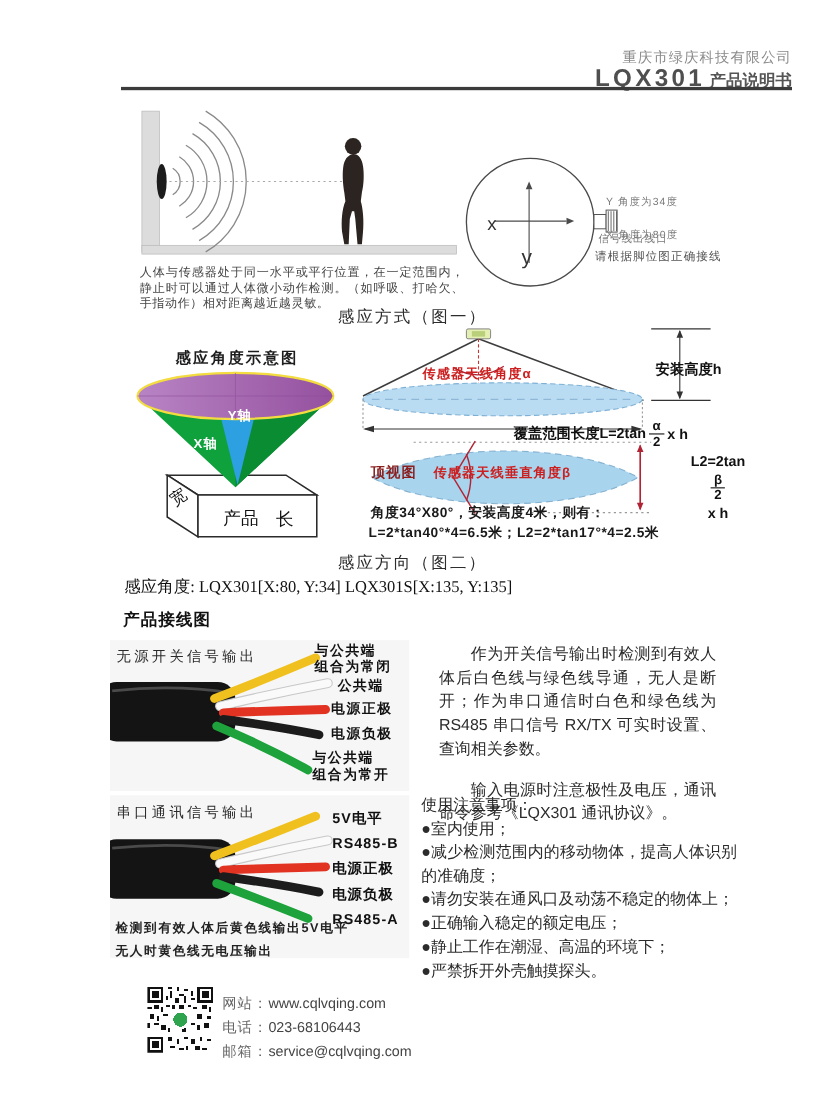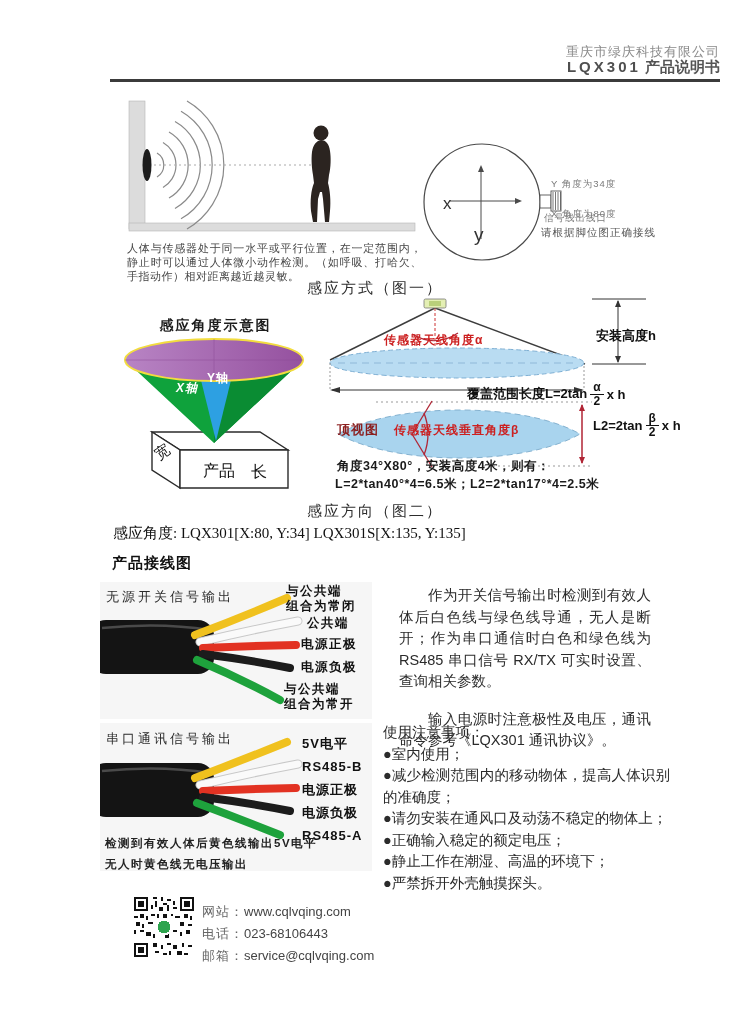--- a/index.html
+++ b/index.html
@@ -1,21 +1,21 @@
 <!DOCTYPE html>
 <html><head>
 <meta charset="utf-8">
 <style>
   html,body{margin:0;padding:0;background:#fff;}
   .page{position:relative;width:750px;height:1011px;background:#ffffff;overflow:hidden;
         font-family:"Liberation Sans","DejaVu Sans",sans-serif;color:#222;}
   .abs{position:absolute;}
   .company{font-size:13px;color:#8a8a8a;text-align:right;letter-spacing:1px;}
   .doctitle{font-size:15px;color:#555;text-align:right;font-weight:bold;}
-  .brand{font-size:15px;letter-spacing:3px;color:#4f4f4f;}
+  .brand{font-size:22px;letter-spacing:3px;color:#4f4f4f;}
   .hr{background:#3b3b3b;}
   .figdesc{font-size:11px;color:#454545;line-height:14px;letter-spacing:0.5px;text-align:justify;}
   .figcap{font-size:15px;color:#2d2d2d;letter-spacing:2px;text-align:center;width:750px;}
   .tinygray{font-size:9.5px;color:#7a7a7a;letter-spacing:1px;line-height:11px;}
   .smallgray{font-size:10.5px;color:#555;letter-spacing:1px;}
   .axislbl{font-size:17px;color:#333;}
   .conetitle{font-size:14px;font-weight:bold;color:#1d1d1d;letter-spacing:2px;text-align:center;}
   .axtag{font-size:12px;font-weight:bold;color:#ffffff;letter-spacing:1px;}
   .boxlbl{font-size:16px;color:#111;}
   .redlbl{font-size:12px;font-weight:bold;color:#cc2020;letter-spacing:1px;}
@@ -117,21 +117,21 @@
 
     <path d="M17,27 A89,21 0 0 0 195,27 L106,110 Z" fill="#0fa23c"></path>
     <path d="M106,48 A89,21 0 0 0 195,27 L106,110 Z" fill="#0a8c33"></path>
     <path d="M89,31 L127,31 L108,108 Z" fill="#2da0e2"></path>
     <ellipse cx="106" cy="27" rx="89" ry="21" fill="url(#gpurple)" stroke="#f2dc3f" stroke-width="2"></ellipse>
     <g stroke="#8a4a96" stroke-width="0.8" opacity="0.6">
       <line x1="17" y1="27" x2="195" y2="27"></line>
       <line x1="106" y1="6" x2="106" y2="48"></line>
     </g>
   </svg>
-  <div class="abs axtag" style="left:176px;top:380px;font-style:italic;">X轴</div>
+  <div class="abs axtag" style="left:176px;top:395px;">X轴</div>
   <div class="abs axtag" style="left:207px;top:370px;">Y轴</div>
   <div class="abs boxlbl" style="left:155px;top:443px;font-size:15px;transform:rotate(-35deg);">宽</div>
   <div class="abs boxlbl" style="left:203px;top:461px;">产品</div>
   <div class="abs boxlbl" style="left:251px;top:462px;">长</div>
 
   <svg class="abs" style="left:328px;top:293px;" width="322" height="112" viewBox="0 0 322 112">
     <line x1="107" y1="15" x2="2" y2="67" stroke="#3d3d3d" stroke-width="1.4"></line>
     <line x1="107" y1="15" x2="257" y2="71" stroke="#3d3d3d" stroke-width="1.4"></line>
     <line x1="107" y1="15" x2="107" y2="70" stroke="#cc3333" stroke-width="1" stroke-dasharray="3,2"></line>
     <path d="M84,41 Q107,55 130,40" stroke="#b02233" stroke-width="1.2" fill="none"></path>
@@ -175,21 +175,21 @@
       <line x1="84" y1="39" x2="104" y2="6"></line>
       <line x1="84" y1="39" x2="104" y2="72"></line>
       <path d="M96,18 Q104,39 96,60"></path>
     </g>
     <line x1="254" y1="10" x2="254" y2="68" stroke="#b02535" stroke-width="1.5"></line>
     <polygon points="251,16 254,9 257,16" fill="#b02535"></polygon>
     <polygon points="251,62 254,69 257,62" fill="#b02535"></polygon>
   </svg>
   <div class="abs maroon" style="left:337px;top:421px;">顶视图</div>
   <div class="abs redlbl" style="left:394px;top:422px;">传感器天线垂直角度β</div>
-  <div class="abs formula" style="left:593px;top:412px;">
+  <div class="abs formula" style="left:628px;top:412px;flex-direction:column;">
     <span>L2=2tan</span>
     <span class="frac">
       <span class="fnum">β</span>
       <span class="fden">2</span>
     </span>
     <span>x h</span>
   </div>
   <div class="abs ex" style="left:337px;top:458px;">角度34°X80°，安装高度4米，则有：</div>
   <div class="abs ex" style="left:335px;top:476px;">L=2*tan40°*4=6.5米；L2=2*tan17°*4=2.5米</div>
 

